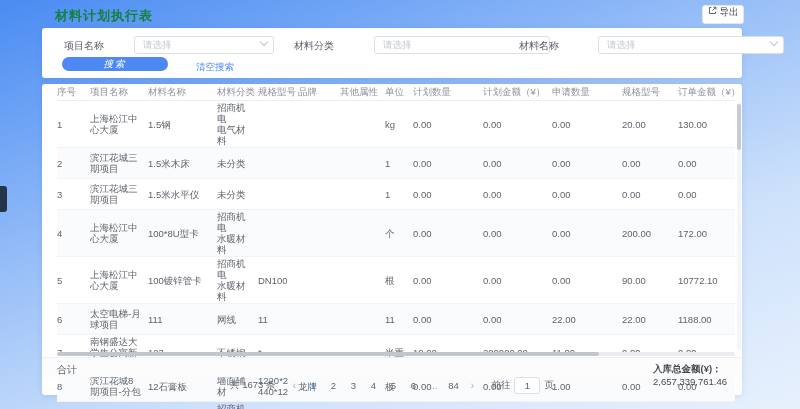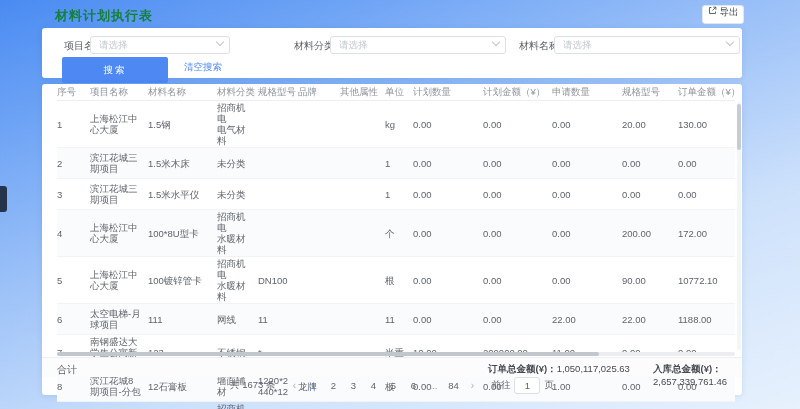--- a/index.html
+++ b/index.html
@@ -12,29 +12,29 @@
   .export-btn{position:absolute;left:702px;top:5px;width:40px;height:17px;background:#fff;border:1px solid #e3e6ea;
     border-radius:3px;display:flex;align-items:flex-start;justify-content:center;gap:3px;font-size:9.5px;color:#42464d;cursor:pointer;}
   .export-btn svg{display:block;}
   .collapse-handle{position:absolute;left:0;top:186px;width:7px;height:26px;background:#24344a;border-radius:0 3px 3px 0;cursor:pointer;}
 
   .card{position:absolute;background:#fff;border-radius:3px;box-shadow:0 1px 6px rgba(30,80,160,.12);}
   .filter-card{left:42px;top:28px;width:700px;height:50px;}
   .table-card{left:42px;top:84px;width:700px;height:311px;}
 
   .filter-label{position:absolute;top:11px;font-size:10px;color:#5a5e66;}
-  .select-wrap{position:absolute;top:6px;height:18px;}
+  .select-wrap{position:absolute;top:6px;height:18px;margin-left:44px;}
   .select-wrap input{width:100%;height:18px;box-sizing:border-box;border:1px solid #dcdfe6;border-radius:3px;
     padding:0 18px 0 8px;font-size:9.5px;color:#606266;font-family:inherit;outline:none;background:#fff;}
   .select-wrap input::placeholder{color:#c3c7cf;}
   .chevron{position:absolute;right:7px;top:5px;width:5px;height:5px;border-right:1px solid #c0c4cc;border-bottom:1px solid #c0c4cc;transform:rotate(45deg);pointer-events:none;}
 
-  .search-btn{position:absolute;left:20px;top:29px;width:106px;height:26px;background:#4d88f3;border:none;border-radius:2px;
-    color:#fff;font-size:9.5px;display:flex;align-items:center;justify-content:center;cursor:pointer;font-family:inherit;letter-spacing:2px;}
-  .clear-link{position:absolute;left:142px;top:33px;font-size:9.5px;color:#4d88f3;cursor:pointer;}
+  .search-btn{position:absolute;left:20px;top:29px;width:106px;height:14px;background:#4d88f3;border:none;border-radius:7px;
+    color:#fff;font-size:9.5px;display:flex;align-items:center;justify-content:center;cursor:pointer;font-family:inherit;letter-spacing:2px;font-style:italic;}
+  .clear-link{position:absolute;left:154px;top:33px;font-size:9.5px;color:#4d88f3;cursor:pointer;}
 
   table.grid{position:absolute;left:15px;top:0;width:678px;border-collapse:collapse;table-layout:fixed;}
   table.grid th{height:16px;font-size:9.5px;color:#8f939b;font-weight:500;text-align:left;padding:0 6px 0 0;
     border-bottom:1px solid #ebeef5;white-space:nowrap;overflow:hidden;margin-top:28px;}
   table.grid td{height:28px;font-size:9.5px;color:#5f646c;padding:1px 6px 1px 0;border-bottom:1px solid #f1f3f6;
     vertical-align:middle;line-height:11px;word-break:break-all;white-space:pre-line;overflow:hidden;}
   table.grid tbody tr:nth-child(even){background:#fafbfc;}
 
   .vscroll-track{position:absolute;right:1px;top:18px;width:4px;height:248px;background:#f4f5f7;border-radius:2px;}
   .vscroll-thumb{position:absolute;right:1px;top:20px;width:4px;height:46px;background:#c7cbd2;border-radius:2px;cursor:pointer;}
@@ -275,21 +275,20 @@
   </table>
 
   <div class="vscroll-track"></div>
   <div class="vscroll-thumb"></div>
   <div class="hscroll-track">
     <div class="hscroll-thumb"></div>
   </div>
 
   <div class="summary-row">
     <span class="summary-label">合计</span>
-    <span class="total-group tg2"><span class="t-label">订单总金额(¥)：</span><span class="t-value">1,050,117,025.63</span></span>
     <span class="total-group tg3"><span class="t-label">入库总金额(¥)：</span><span class="t-value">2,657,339,761.46</span></span>
   </div>
 
   <div class="pagination">
     <span class="total-count">共 1673 条</span>
     <span class="pager-arrow">‹</span>
     <span style="display:flex;gap:4px;">
         <span class="page-btn active">1</span>
         <span class="page-btn">2</span>
         <span class="page-btn">3</span>

